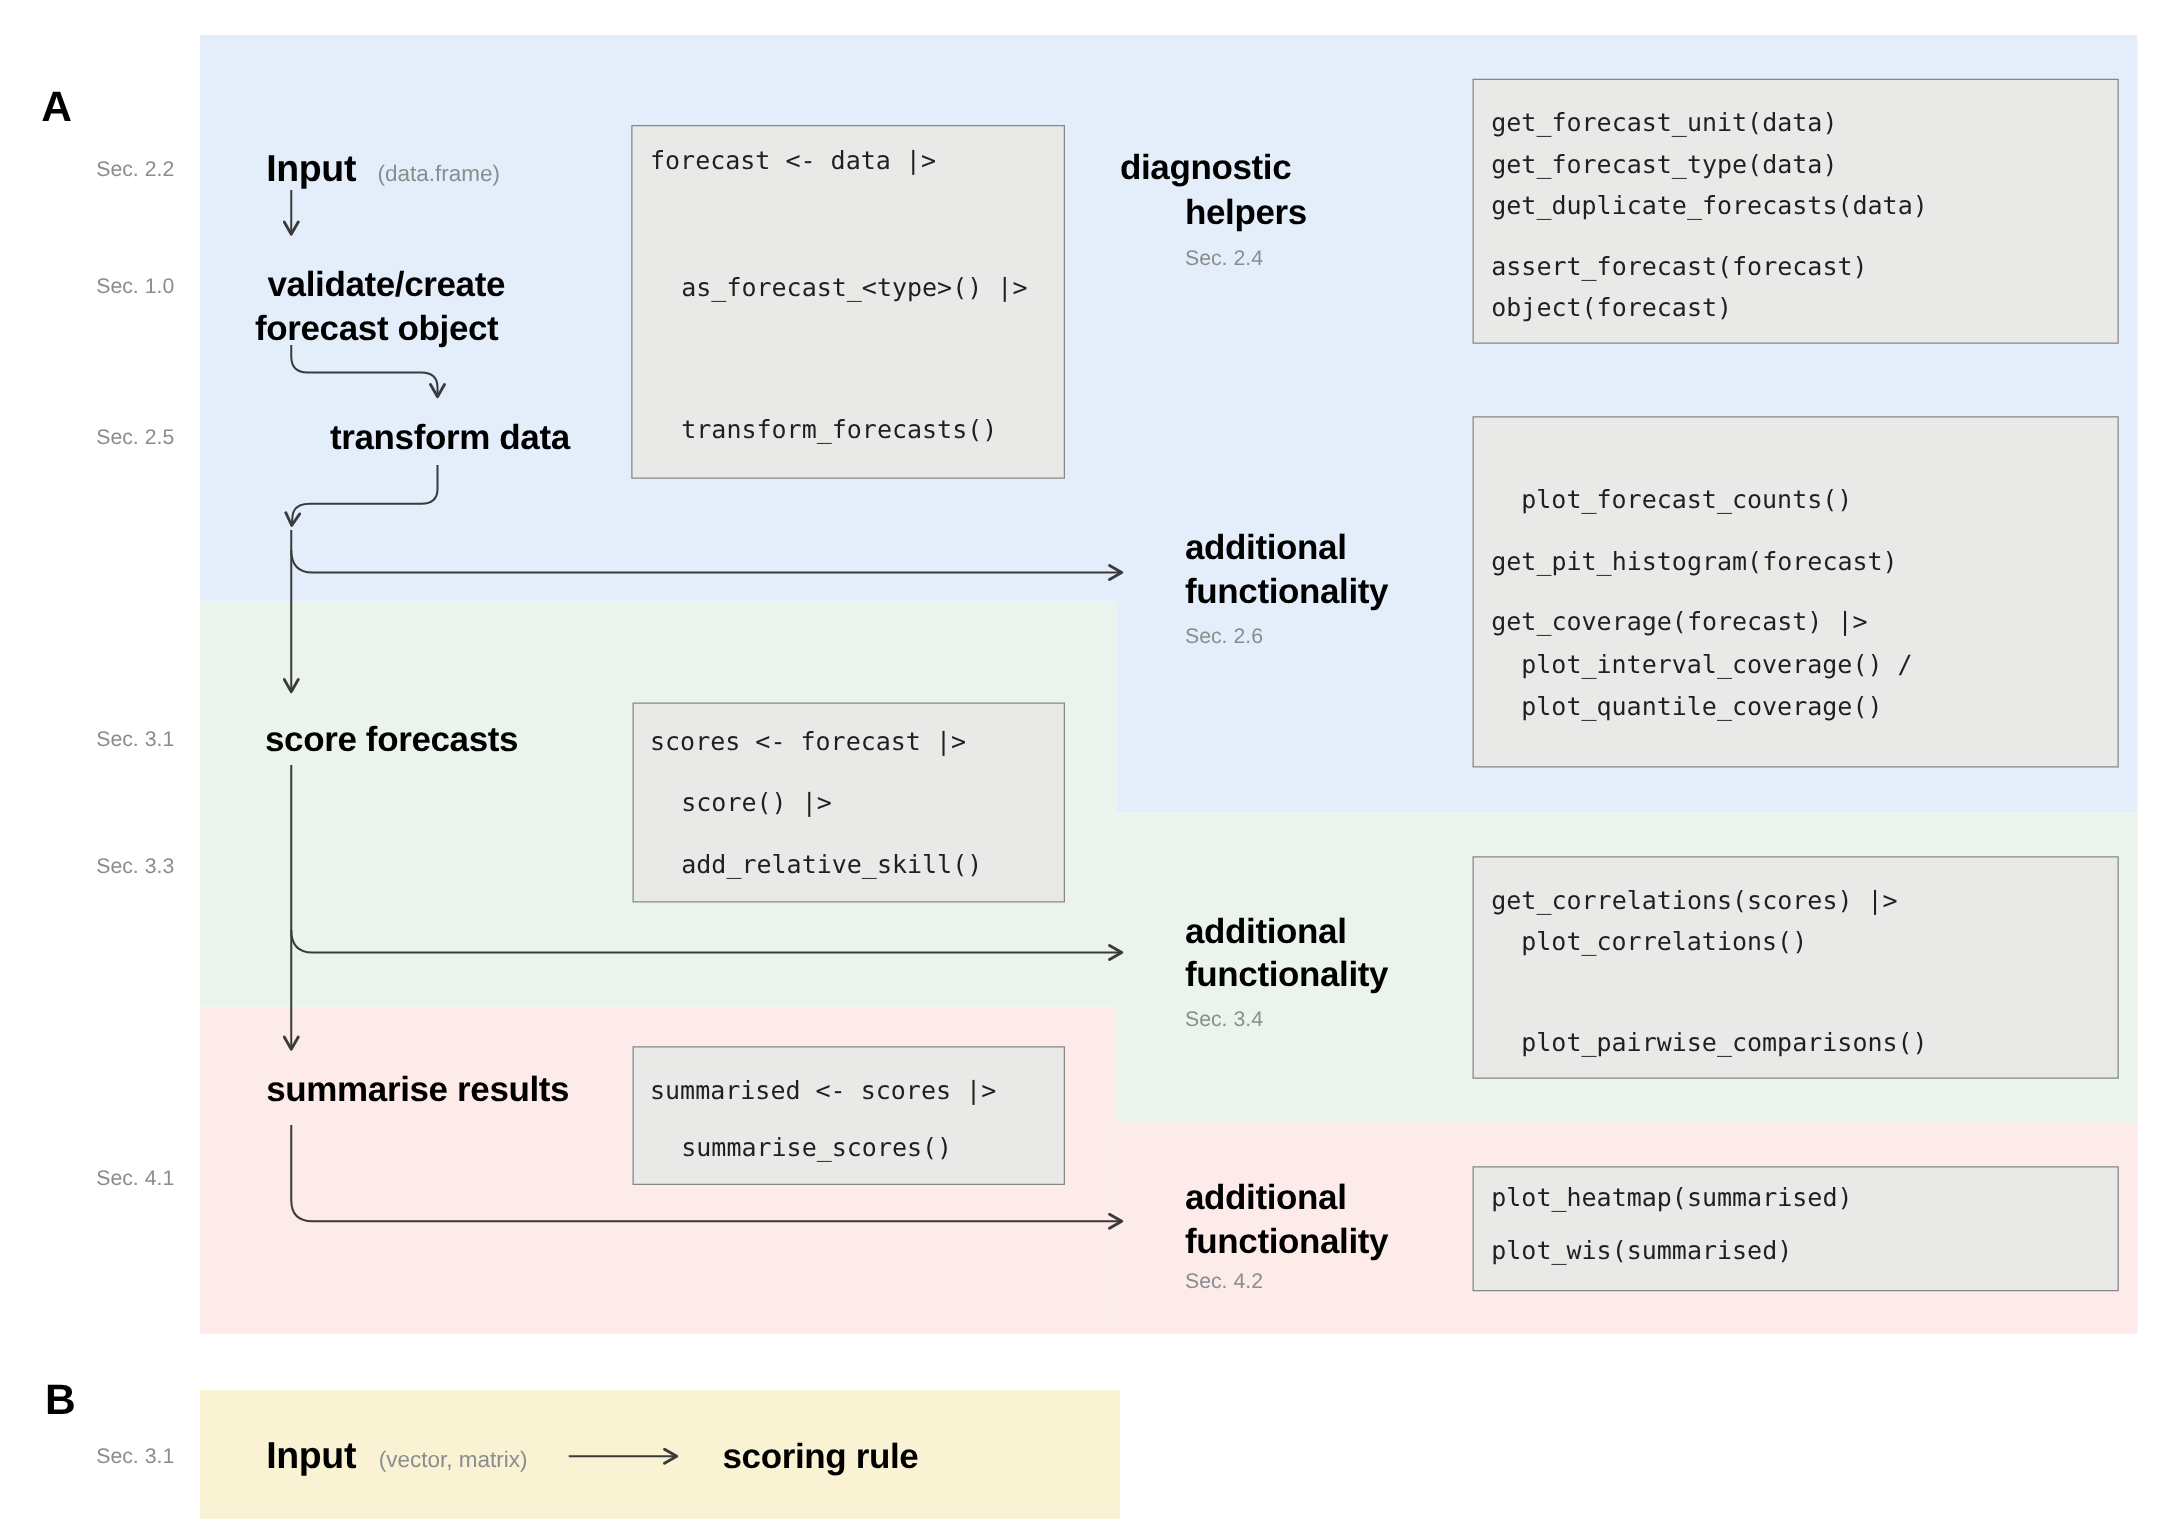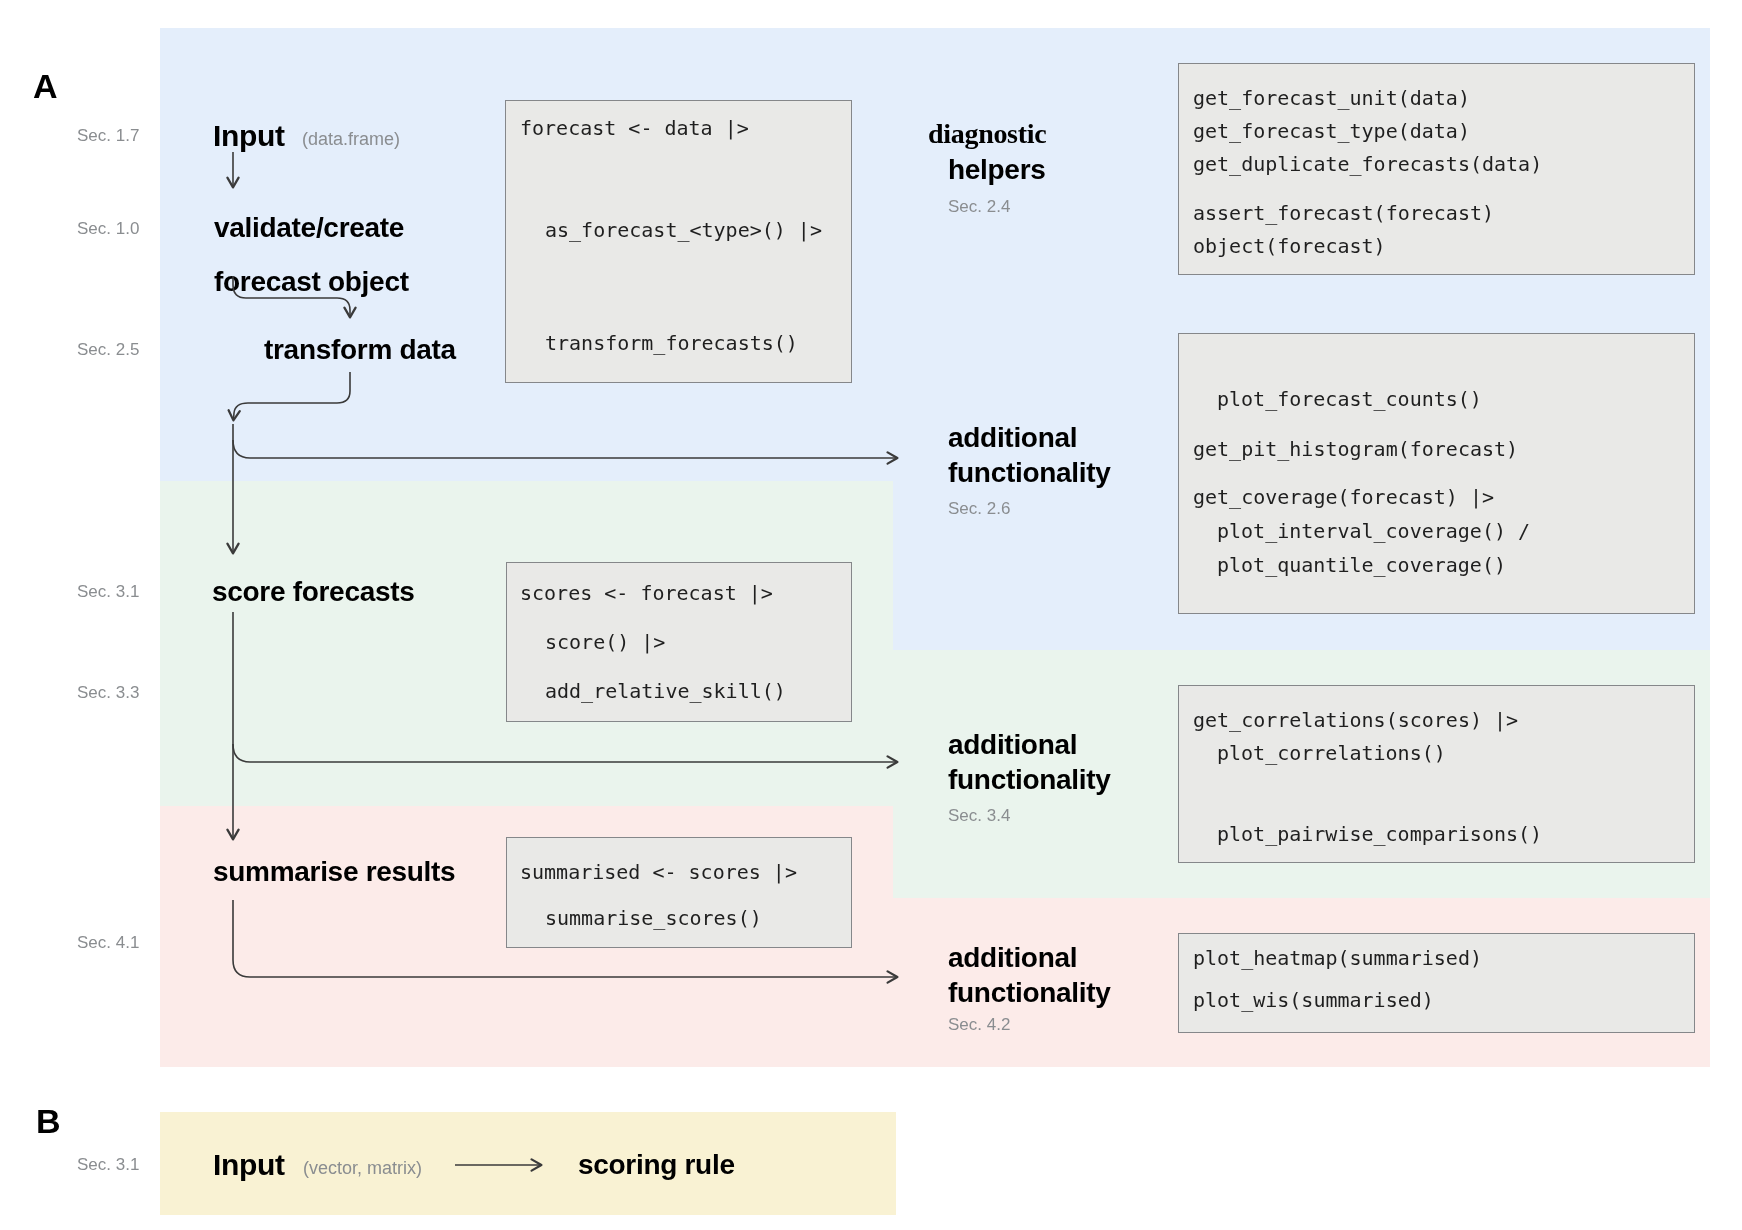--- a/index.html
+++ b/index.html
@@ -26,37 +26,37 @@
   <div class="band" style="left:893px;top:481px;width:817px;height:169px;background:#e4eefb;"></div>
   <div class="band" style="left:160px;top:481px;width:733px;height:325px;background:#eaf4ed;"></div>
   <div class="band" style="left:893px;top:650px;width:817px;height:248px;background:#eaf4ed;"></div>
   <div class="band" style="left:160px;top:806px;width:733px;height:261px;background:#fcebe9;"></div>
   <div class="band" style="left:893px;top:898px;width:817px;height:169px;background:#fcebe9;"></div>
   <div class="band" style="left:160px;top:1112px;width:736px;height:103px;background:#f9f2d3;"></div>
 
   <div class="pl" style="left:33px;top:86px;">A</div>
   <div class="pl" style="left:36px;top:1121px;">B</div>
 
-  <div class="sec" style="left:77px;top:136px;">Sec. 1.7</div>
+  <div class="sec" style="left:77px;top:136px;">Sec. 2.2</div>
   <div class="sec" style="left:77px;top:229px;">Sec. 1.0</div>
   <div class="sec" style="left:77px;top:350px;">Sec. 2.5</div>
   <div class="sec" style="left:77px;top:592px;">Sec. 3.1</div>
   <div class="sec" style="left:77px;top:693px;">Sec. 3.3</div>
   <div class="sec" style="left:77px;top:943px;">Sec. 4.1</div>
   <div class="sec" style="left:77px;top:1165px;">Sec. 3.1</div>
 
   <div class="h big" style="left:213px;top:136px;">Input</div>
   <div class="ann" style="left:302px;top:139px;">(data.frame)</div>
   <div class="h" style="left:214px;top:228px;">validate/create</div>
-  <div class="h" style="left:214px;top:263px;margin-top:19px;">forecast object</div>
+  <div class="h" style="left:204px;top:263px;">forecast object</div>
   <div class="h" style="left:264px;top:350px;">transform data</div>
   <div class="h" style="left:212px;top:592px;">score forecasts</div>
   <div class="h" style="left:213px;top:872px;">summarise results</div>
 
-  <div class="h" style="left:928px;top:134px;font-family:Liberation Serif, serif;">diagnostic</div>
+  <div class="h" style="left:896px;top:134px;">diagnostic</div>
   <div class="h" style="left:948px;top:170px;">helpers</div>
   <div class="sec" style="left:948px;top:207px;">Sec. 2.4</div>
 
   <div class="h" style="left:948px;top:438px;">additional</div>
   <div class="h" style="left:948px;top:473px;">functionality</div>
   <div class="sec" style="left:948px;top:509px;">Sec. 2.6</div>
 
   <div class="h" style="left:948px;top:745px;">additional</div>
   <div class="h" style="left:948px;top:780px;">functionality</div>
   <div class="sec" style="left:948px;top:816px;">Sec. 3.4</div>

